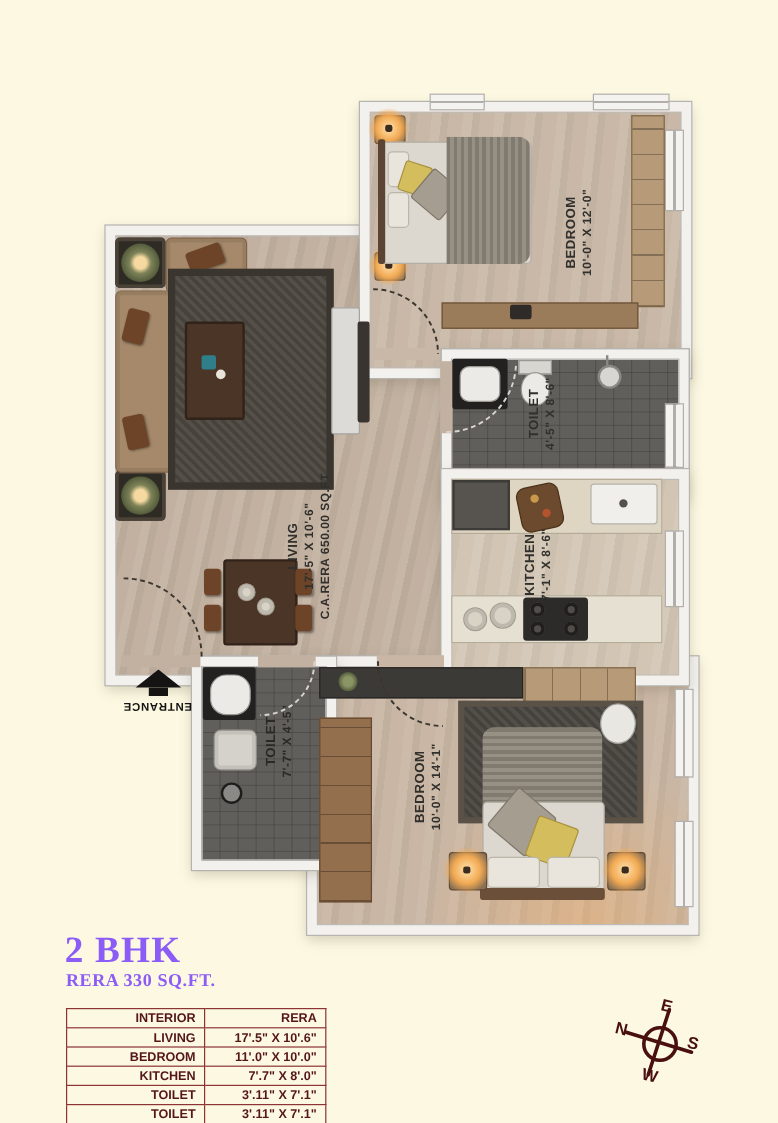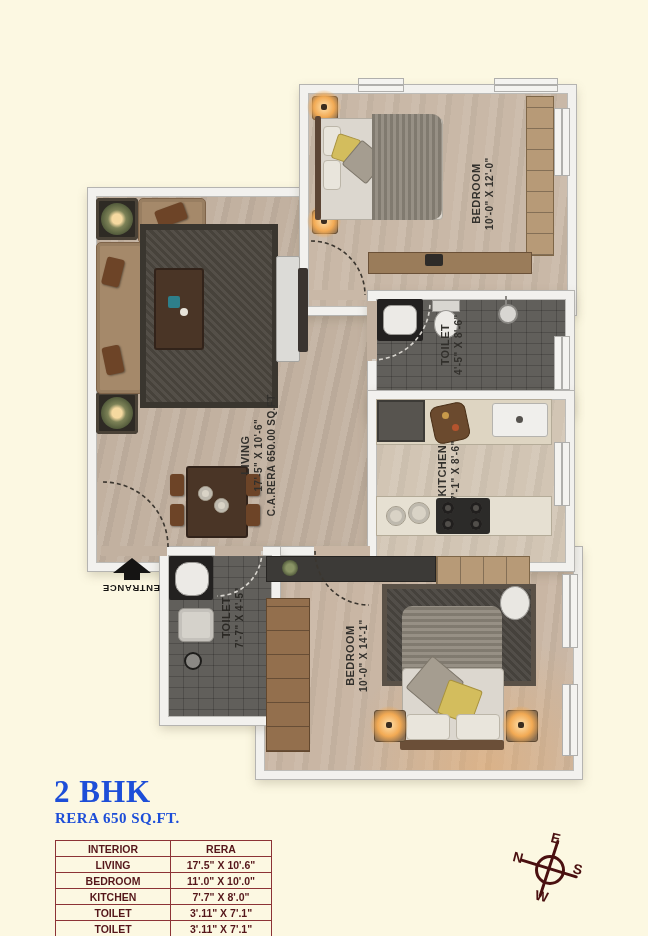--- a/index.html
+++ b/index.html
@@ -48,23 +48,23 @@
   
   .rlabel{position:absolute;z-index:7;transform:rotate(-90deg);text-align:center;color:#32302c;font-weight:700;letter-spacing:.4px;line-height:1.3;white-space:nowrap}
   .rlabel .nm{font-size:11px}
   .rlabel .dims{font-size:10px}
   .arcs{position:absolute;left:0;top:0;z-index:8;pointer-events:none}
   
   .ent-tri{position:absolute;z-index:9;width:0;height:0;border-left:19px solid transparent;border-right:19px solid transparent;border-bottom:15px solid #151413}
   .ent-stem{position:absolute;z-index:9;background:#151413}
   .ent-txt{position:absolute;z-index:9;transform:rotate(180deg);font-size:9.5px;font-weight:700;letter-spacing:.6px;color:#151413;text-align:center}
   
-  .title-h{position:absolute;font-family:"Liberation Serif",serif;font-weight:700;color:#1d4ed8}
+  .title-h{position:absolute;font-family:"Liberation Serif",serif;font-weight:700;color:#8b5cf6}
   .area-tbl{position:absolute;border-collapse:collapse;background:transparent}
-  .area-tbl td,.area-tbl th{border:1.3px solid #8c3336;font-size:10.5px;font-weight:700;color:#55161a;padding:1px 7px;height:13px;text-align:center;font-family:"Liberation Sans",sans-serif}
+  .area-tbl td,.area-tbl th{border:1.3px solid #8c3336;font-size:10.5px;font-weight:700;color:#55161a;padding:1px 7px;height:13px;text-align:right;font-family:"Liberation Sans",sans-serif}
   
   .cmp-line{position:absolute;background:#4a1010;border-radius:2px}
   .cmp-circle{position:absolute;width:24px;height:24px;border:3px solid #4a1010;border-radius:50%}
   .cmp-letter{position:absolute;font-weight:700;font-size:14px;color:#4a1010}
 </style>
 </head>
 <body>
 
 <div class="abs" style="left:0;top:0;width:648px;height:936px">
 
@@ -205,21 +205,21 @@
     <path d="M 315 551 A 54 54 0 0 0 369 605" fill="none" stroke="#3b362f" stroke-width="1.6" stroke-dasharray="4 3"></path>
     <path d="M 262 551 A 45 45 0 0 1 217 596" fill="none" stroke="#d8d5cf" stroke-width="1.6" stroke-dasharray="4 3"></path>
   </svg>
 
   <div class="ent-tri" style="left:113px;top:558px"></div>
   <div class="ent-stem" style="left:124px;top:573px;width:16px;height:7px"></div>
   <div class="ent-txt" style="left:104px;top:583px;width:56px">ENTRANCE</div>
 </div>
 
 <div class="title-h" style="left:54px;top:774px;font-size:31px;letter-spacing:1px">2 BHK</div>
-<div class="title-h" style="left:55px;top:810px;font-size:15px;letter-spacing:.5px">RERA 650 SQ.FT.</div>
+<div class="title-h" style="left:55px;top:810px;font-size:15px;letter-spacing:.5px">RERA 330 SQ.FT.</div>
 
 <table class="area-tbl" style="left:55px;top:840px">
   <tbody>
       <tr>
     <th style="width:100px">INTERIOR</th>
     <th style="width:86px">RERA</th>
   </tr>
   <tr>
     <td>LIVING</td>
     <td>17'.5" X 10'.6"</td>

